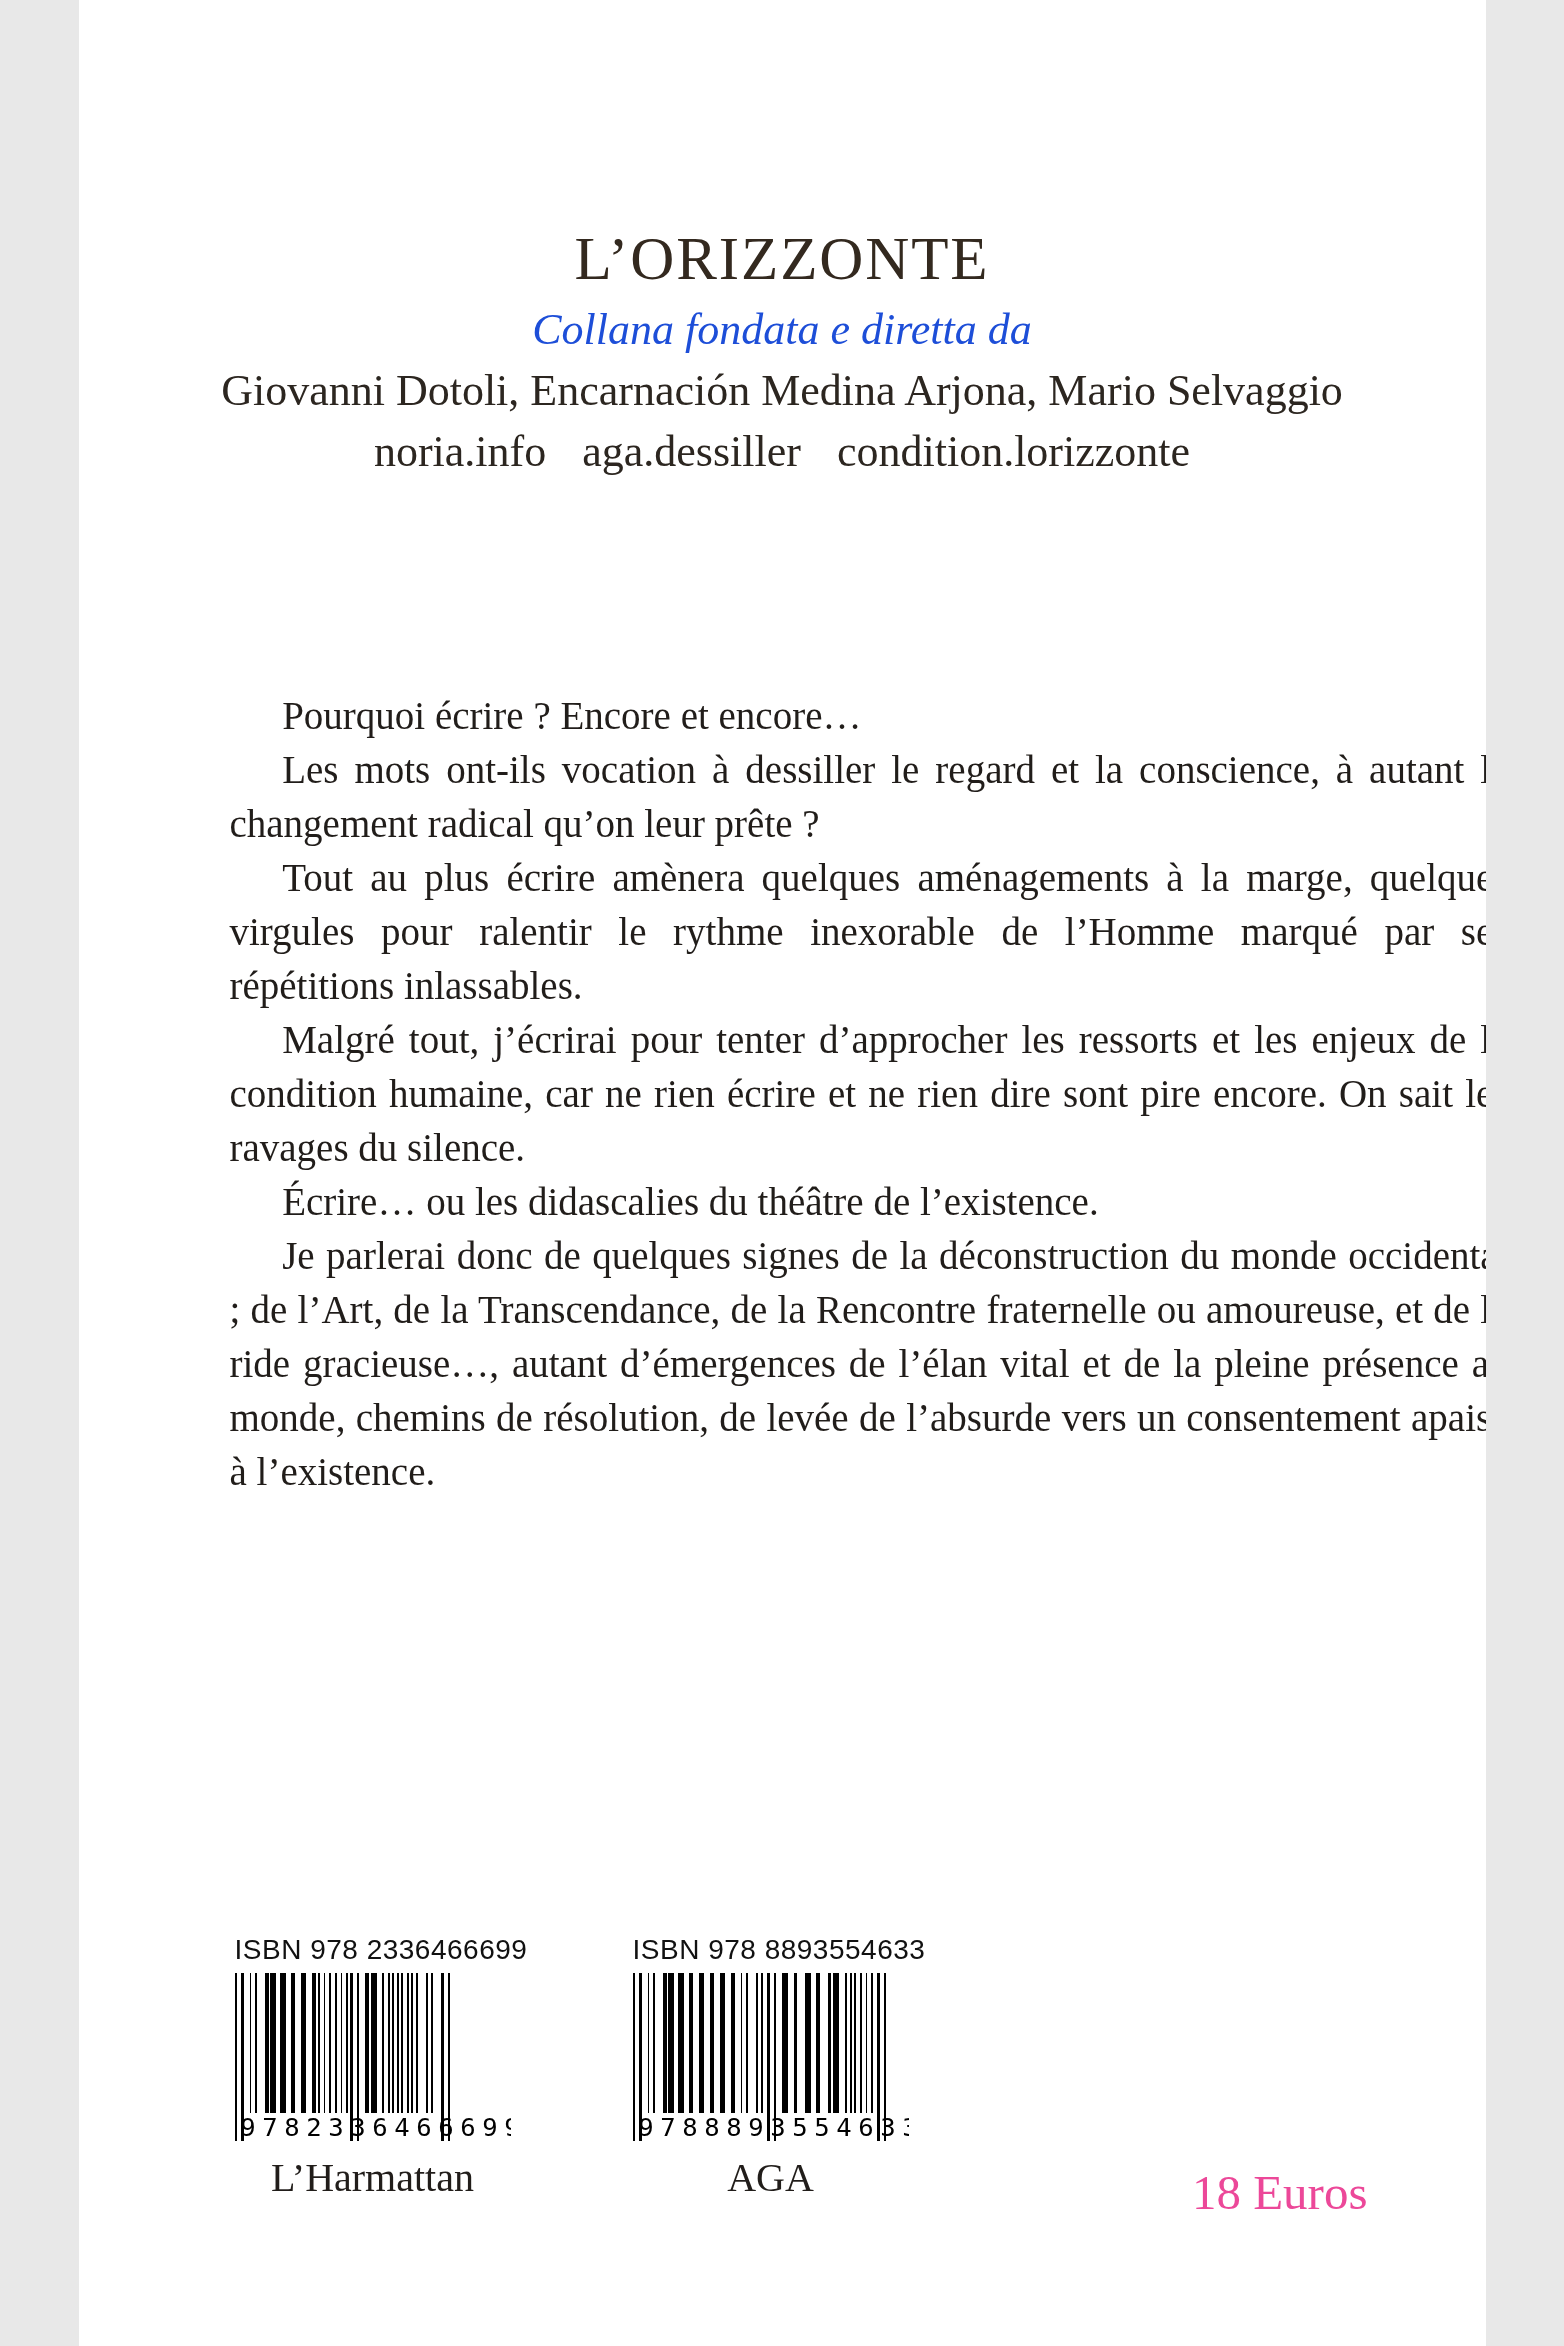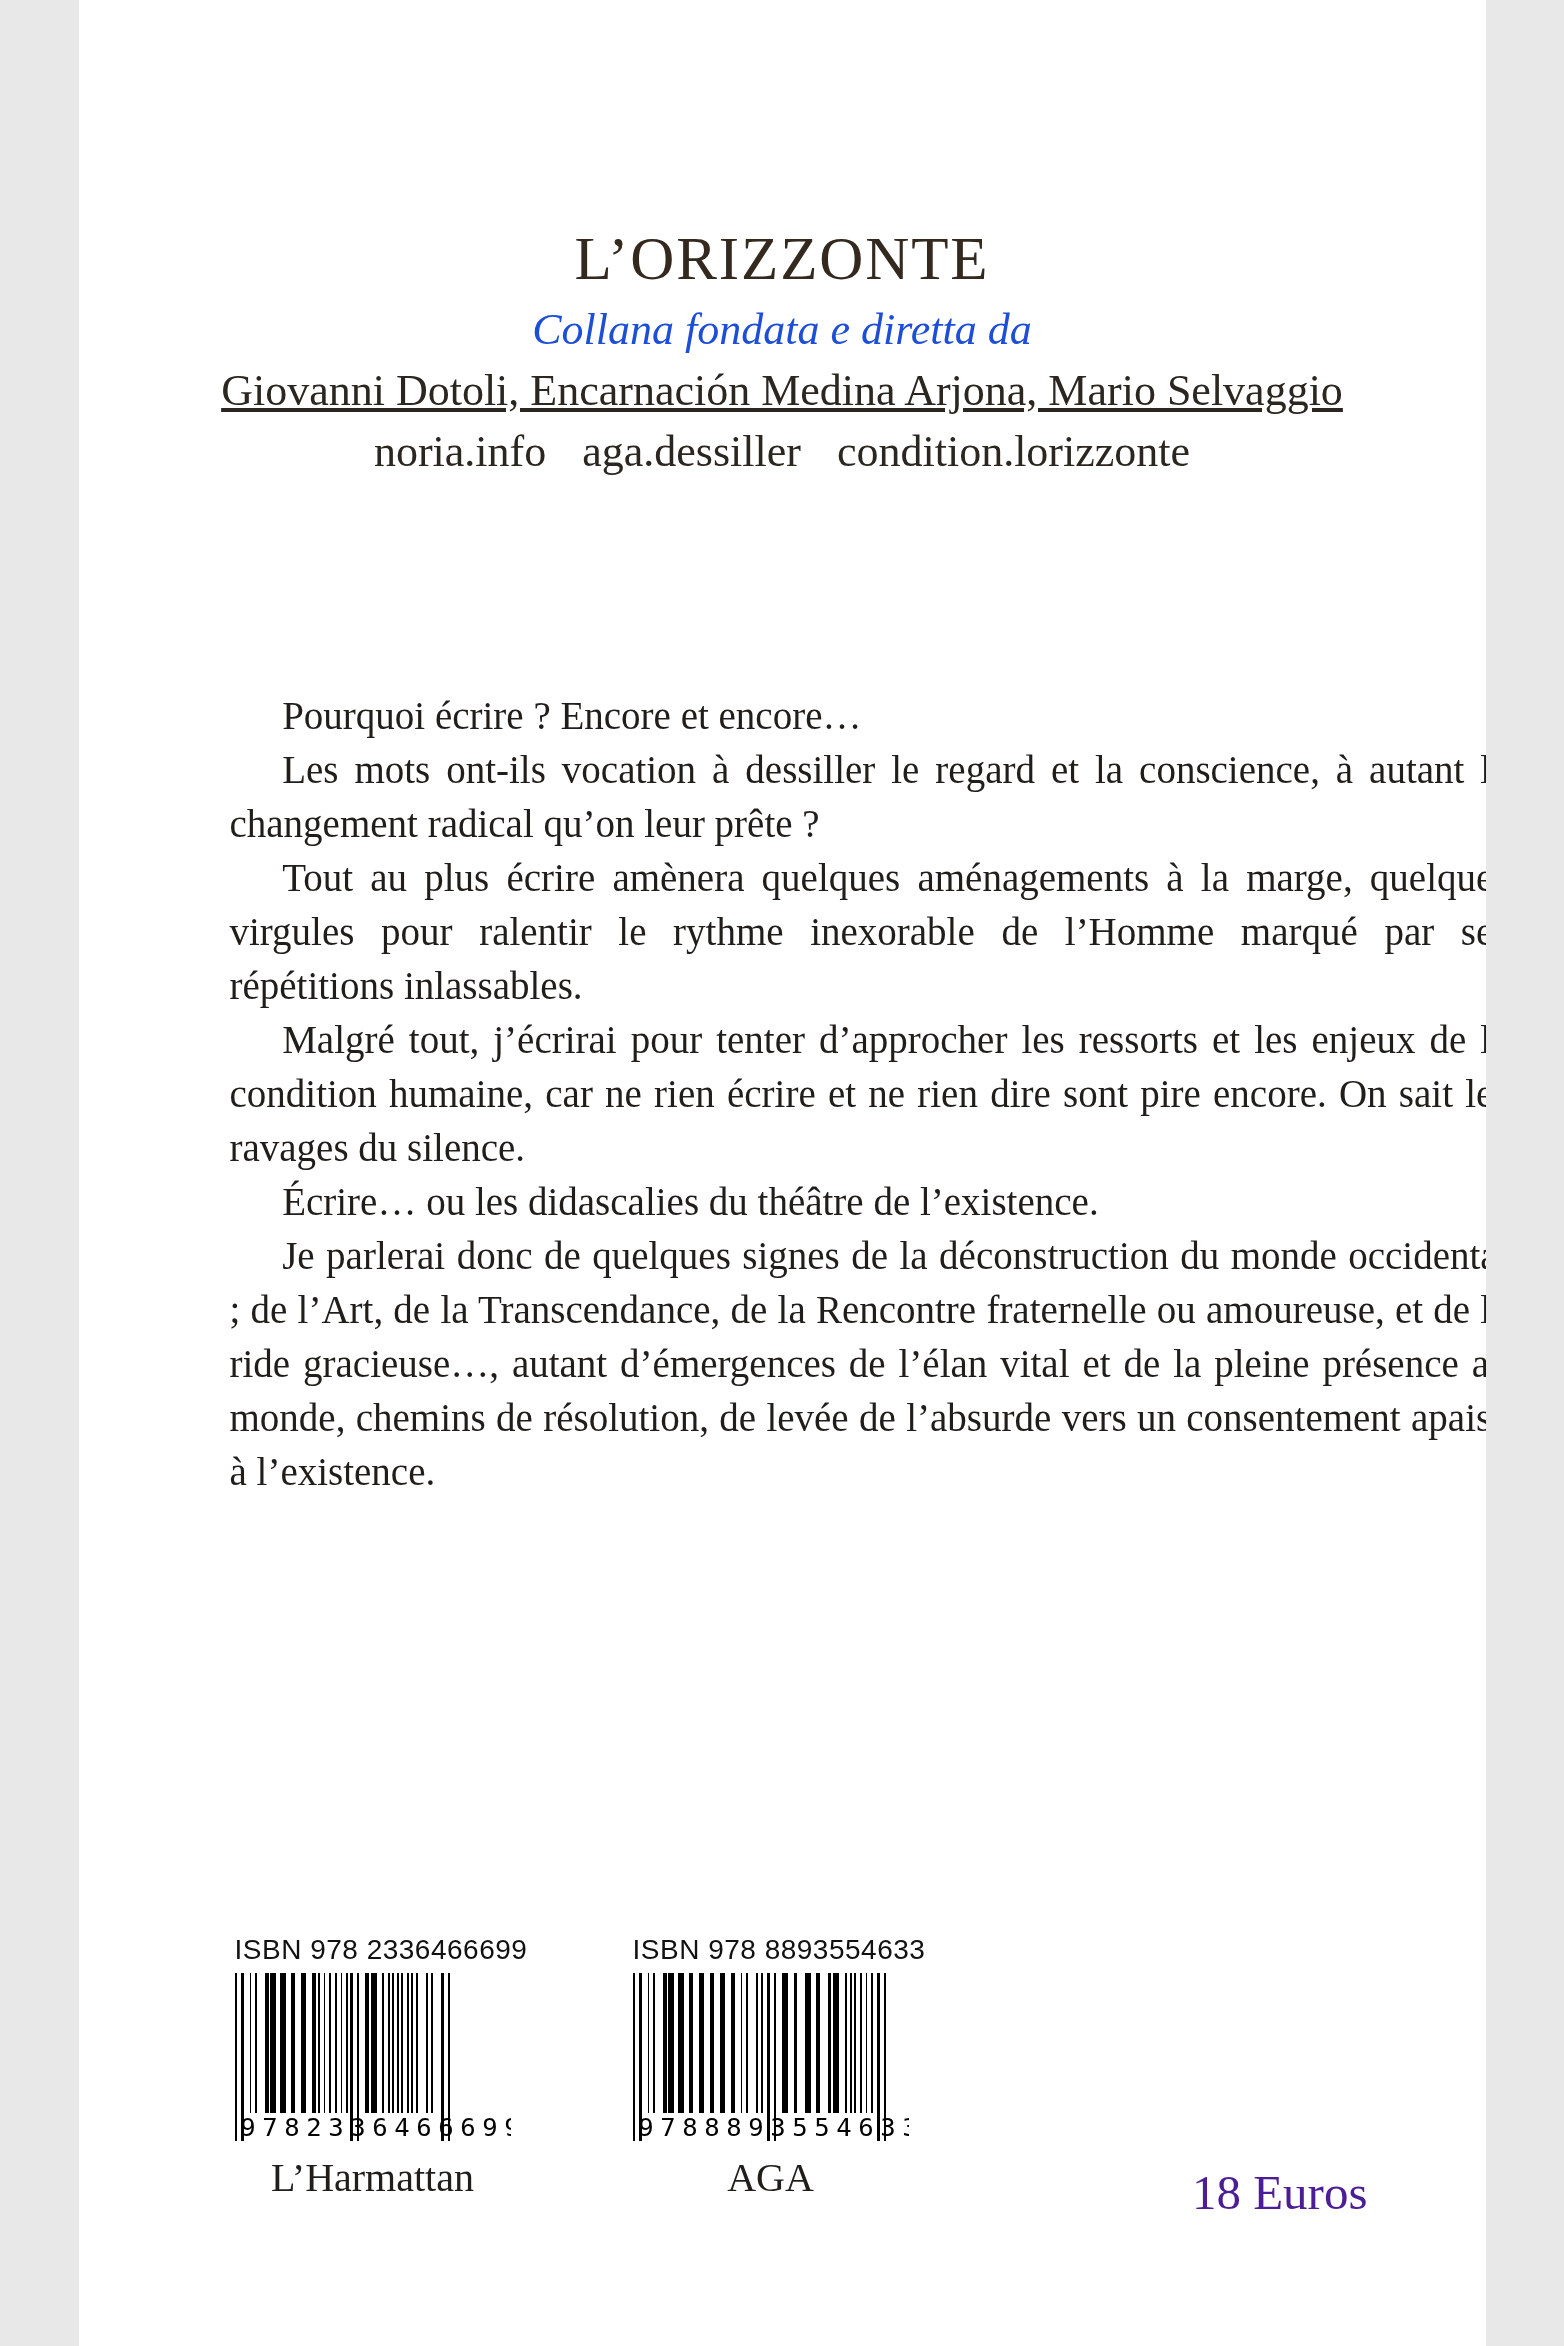--- a/index.html
+++ b/index.html
@@ -29,21 +29,20 @@
   .series-subtitle{
     font-size:44px;
     line-height:61px;
     font-style:italic;
     color:#1d4ed8;
   }
   .editors-line{
     font-size:44px;
     line-height:61px;
     color:#2c2620;
-    text-decoration:underline;
   }
   .links-line{
     display:flex;
     justify-content:center;
     gap:36px;
     font-size:44px;
     line-height:61px;
     color:#2c2620;
   }
 
@@ -113,21 +112,21 @@
     font-size:40px;
     line-height:47px;
     color:#211d1a;
   }
   .price-label{
     position:absolute;
     top:2165px;
     right:118px;
     font-size:49px;
     line-height:55px;
-    color:#4c1d95;
+    color:#ec4899;
   }
 </style>
 </head>
 <body>
 
 <div class="page">
 
   <div class="header">
     <div class="book-title">L’ORIZZONTE</div>
     <div class="series-subtitle">Collana fondata e diretta da</div>

